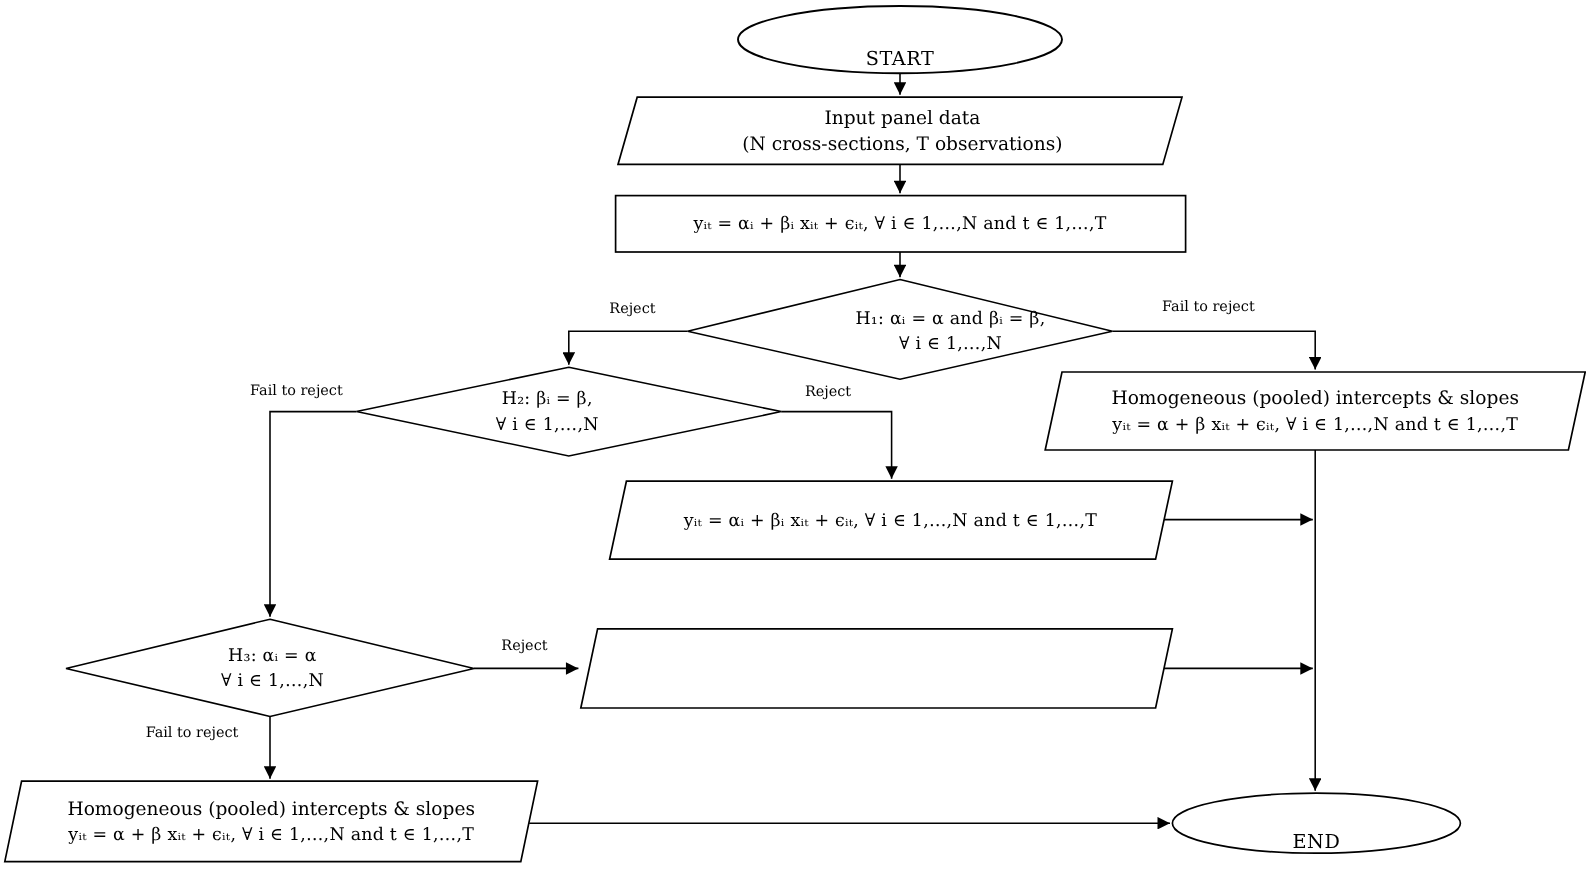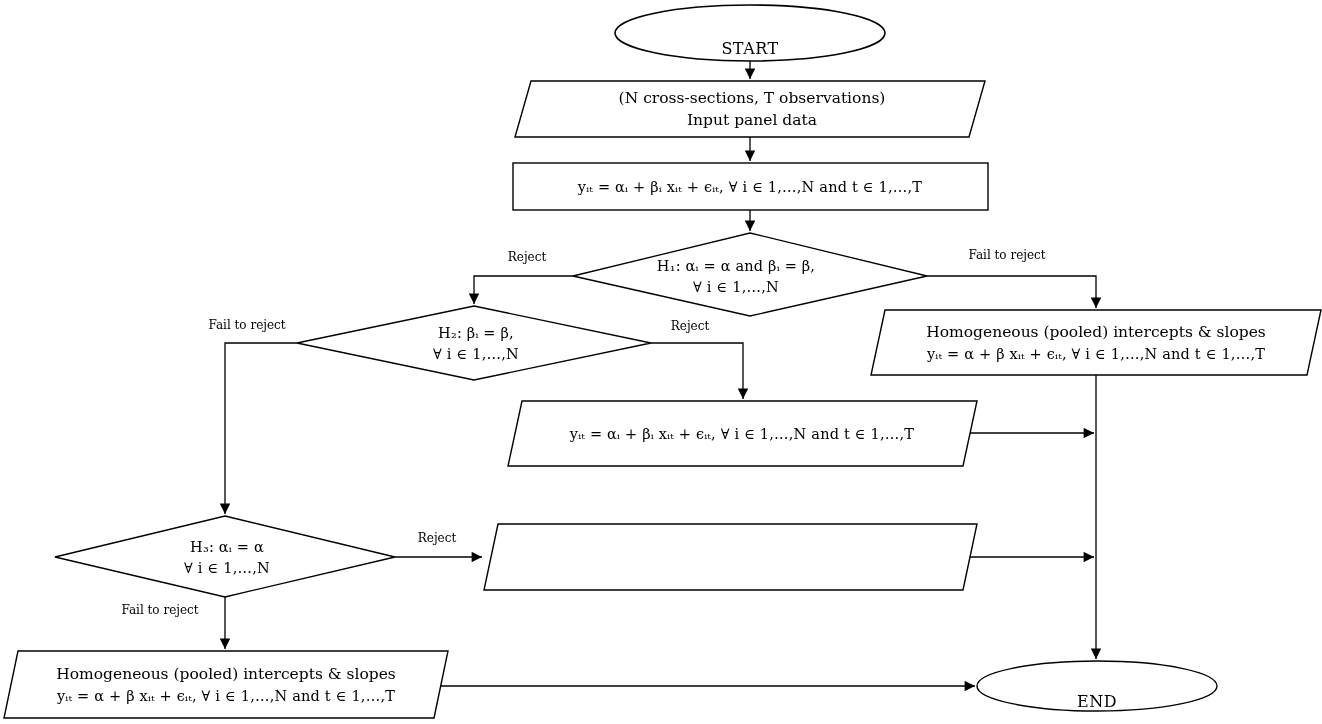--- a/index.html
+++ b/index.html
@@ -66,34 +66,34 @@
     <path d="M970,433 L1094,433" fill="none" stroke="#000" stroke-width="1.3" marker-end="url(#arr)"></path>
     <path d="M970,557 L1094,557" fill="none" stroke="#000" stroke-width="1.3" marker-end="url(#arr)"></path>
     <path d="M441,686 L975,686" fill="none" stroke="#000" stroke-width="1.3" marker-end="url(#arr)"></path>
   </svg>
 
   <div class="node-label" style="left:750px;top:33px;">
     <div class="cap">START</div>
   </div>
 
   <div class="node-label" style="left:752px;top:109px;">
+    <div class="title-line">Input panel data</div>
     <div class="title-line">(N cross-sections, T observations)</div>
-    <div class="title-line">Input panel data</div>
   </div>
 
   <div class="node-label" style="left:750px;top:187px;">
     <div class="math">yᵢₜ = αᵢ + βᵢ xᵢₜ + ϵᵢₜ, ∀ i ∈ 1,…,N and t ∈ 1,…,T</div>
   </div>
 
-  <div class="node-label" style="left:736px;top:277px;line-height:21px;">
+  <div class="node-label" style="left:792px;top:277px;line-height:21px;">
     <div class="math">H₁: αᵢ = α and βᵢ = β,</div>
     <div class="math">∀ i ∈ 1,…,N</div>
   </div>
 
-  <div class="node-label" style="left:476px;top:344px;line-height:21px;">
+  <div class="node-label" style="left:456px;top:344px;line-height:21px;">
     <div class="math">H₂: βᵢ = β,</div>
     <div class="math">∀ i ∈ 1,…,N</div>
   </div>
 
   <div class="node-label" style="left:227px;top:558px;line-height:21px;">
     <div class="math">H₃:  αᵢ = α</div>
     <div class="math">∀ i ∈ 1,…,N</div>
   </div>
 
   <div class="node-label" style="left:1096px;top:343px;">

